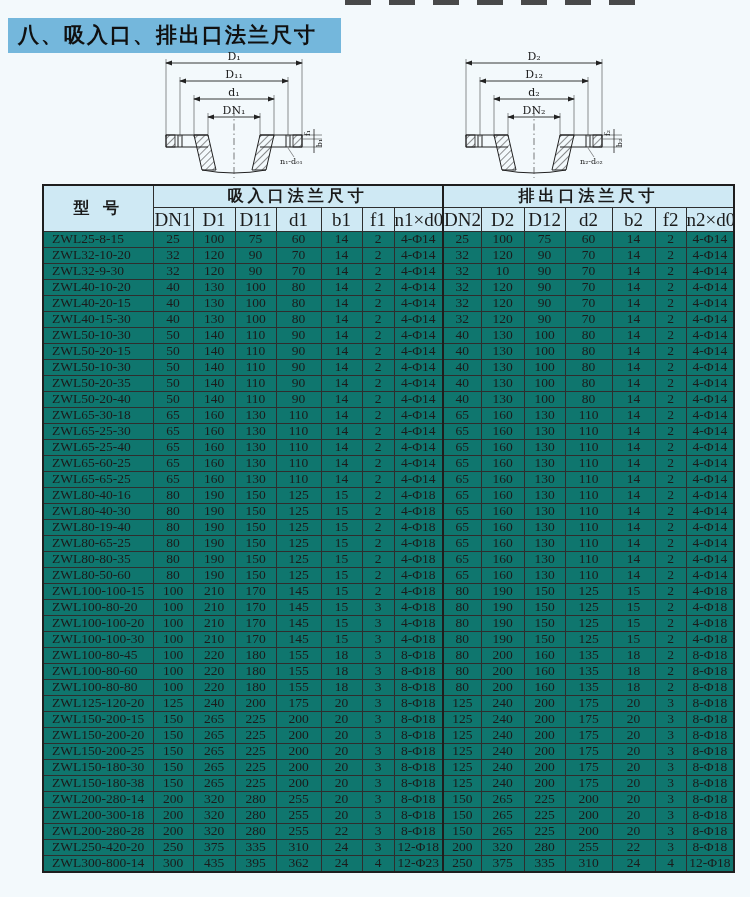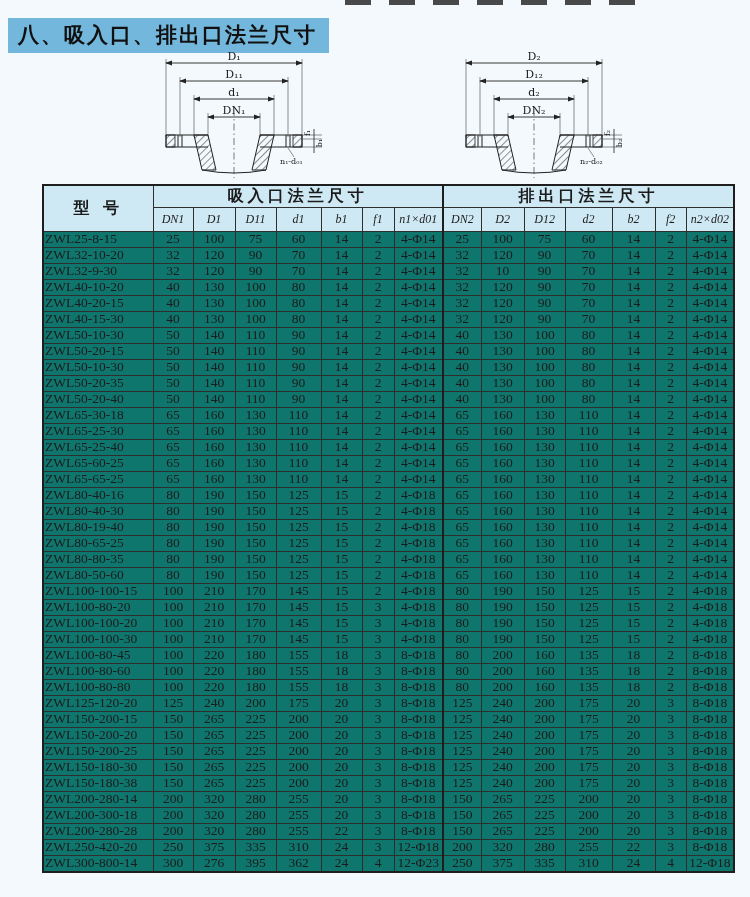--- a/index.html
+++ b/index.html
@@ -10,21 +10,21 @@
     color:#1b1b1b;
   }
   
   .scan-marks{
     position:absolute;left:345px;top:0;width:300px;height:5px;
     background:repeating-linear-gradient(90deg,#2a2a2a 0 26px,transparent 26px 44px);
     opacity:.85;
   }
   .title-bar{
     position:absolute;left:8px;top:18px;
-    padding:3px 12px 4px 10px;
+    padding:3px 24px 4px 10px;
     background:#74b7dc;
     font-family:"DejaVu Sans","Liberation Sans",sans-serif;
     font-weight:bold;font-size:21px;letter-spacing:2px;color:#101010;
   }
   .diagram{position:absolute;top:48px;width:185px;height:132px;text-align:right;}
   .diagram.left{left:142px;}
   .diagram.right{left:442px;}
   .diagram svg{width:100%;height:100%;}
   .dim-label{font-family:"DejaVu Serif","Liberation Serif",serif;font-size:11px;fill:#1b1b1b;}
   .small-label{font-family:"DejaVu Serif","Liberation Serif",serif;font-size:8px;fill:#1b1b1b;}
@@ -40,23 +40,23 @@
     text-align:center;vertical-align:middle;
     padding:0;line-height:1.05;
     white-space:nowrap;overflow:hidden;
   }
   table.flange{border:2px solid #1e1e1e;}
   table.flange thead th{background:#cfe9f4;}
   tr.group-row th{height:21px;font-size:16px;font-weight:bold;letter-spacing:4px;
     font-family:"DejaVu Sans","Liberation Sans",sans-serif;}
   th.model-h{font-size:17px;font-weight:bold;letter-spacing:8px;
     font-family:"DejaVu Sans","Liberation Sans",sans-serif;}
-  tr.sub-row th{height:23px;font-size:12px;font-weight:normal;font-style:italic;}
+  tr.sub-row th{height:23px;font-size:19px;font-weight:normal;}
   table.flange tbody td{height:15px;font-size:13.5px;}
-  table.flange tbody td.model{text-align:left;padding-left:1px;font-size:13.5px;}
+  table.flange tbody td.model{text-align:left;padding-left:8px;font-size:13.5px;}
   .grpsep{border-left:2px solid #1e1e1e !important;}
 </style>
 </head>
 <body>
 
 <div class="scan-marks"></div>
 
 <div class="title-bar">八、吸入口、排出口法兰尺寸</div>
 
 <div class="diagram left">
@@ -893,21 +893,21 @@
         <td>320</td>
         <td>280</td>
         <td>255</td>
         <td>22</td>
         <td>3</td>
         <td>8-Φ18</td>
       </tr>
       <tr>
         <td class="model">ZWL300-800-14</td>
         <td>300</td>
-        <td>276</td>
+        <td>435</td>
         <td>395</td>
         <td>362</td>
         <td>24</td>
         <td>4</td>
         <td>12-Φ23</td>
         <td class="grpsep">250</td>
         <td>375</td>
         <td>335</td>
         <td>310</td>
         <td>24</td>

